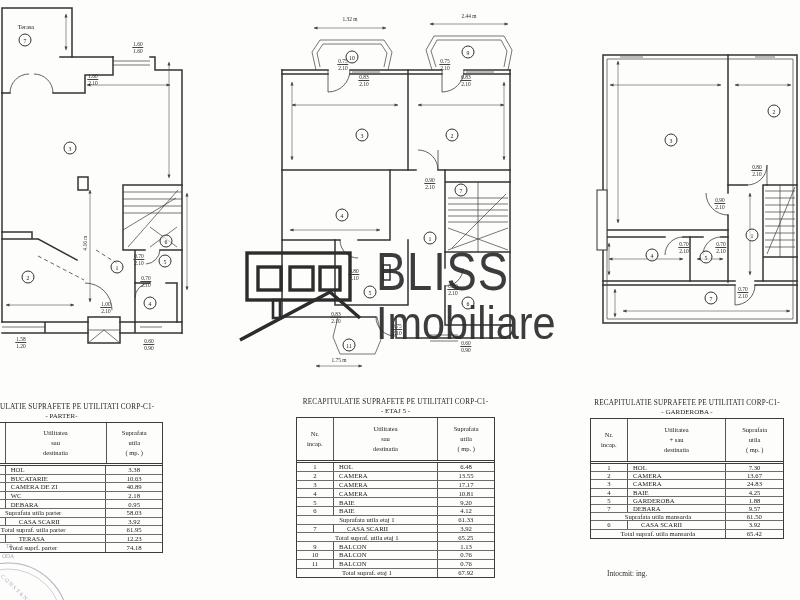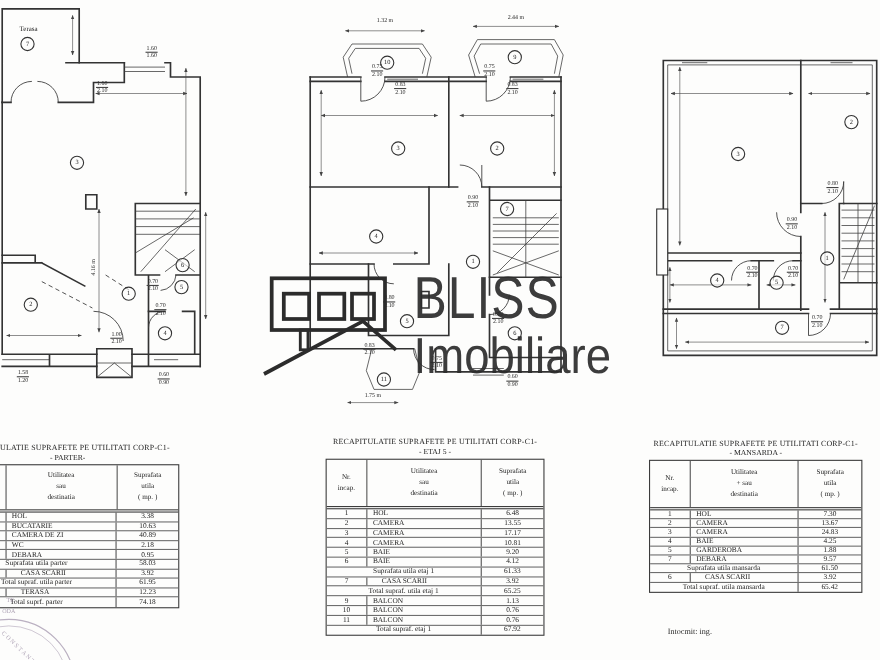--- a/index.html
+++ b/index.html
@@ -528,21 +528,21 @@
 
           <span class="c lbl">Total supraf. etaj 1</span>
           <span class="c val">67.92</span>
         </div>
       </div>
   </div>
 </div>
 
 <div class="tblk" style="left:590px;top:399px;width:194px;--wn:36px;--wu:98px;--ws:57px;--hh:42px;--rh:8.2px;">
   <div class="ttitle">RECAPITULATIE SUPRAFETE PE UTILITATI   CORP-C1-</div>
-  <div class="tsub">- MANSARDA -</div>
+  <div class="tsub">- GARDEROBA -</div>
   <div class="tbl">
     <div class="thead">
       <div class="th nr">Nr.
 incap.</div>
       <div class="th util">Utilitatea
 + sau
 destinatia</div>
       <div class="th supr">Suprafata
 utila
 ( mp. )</div>

